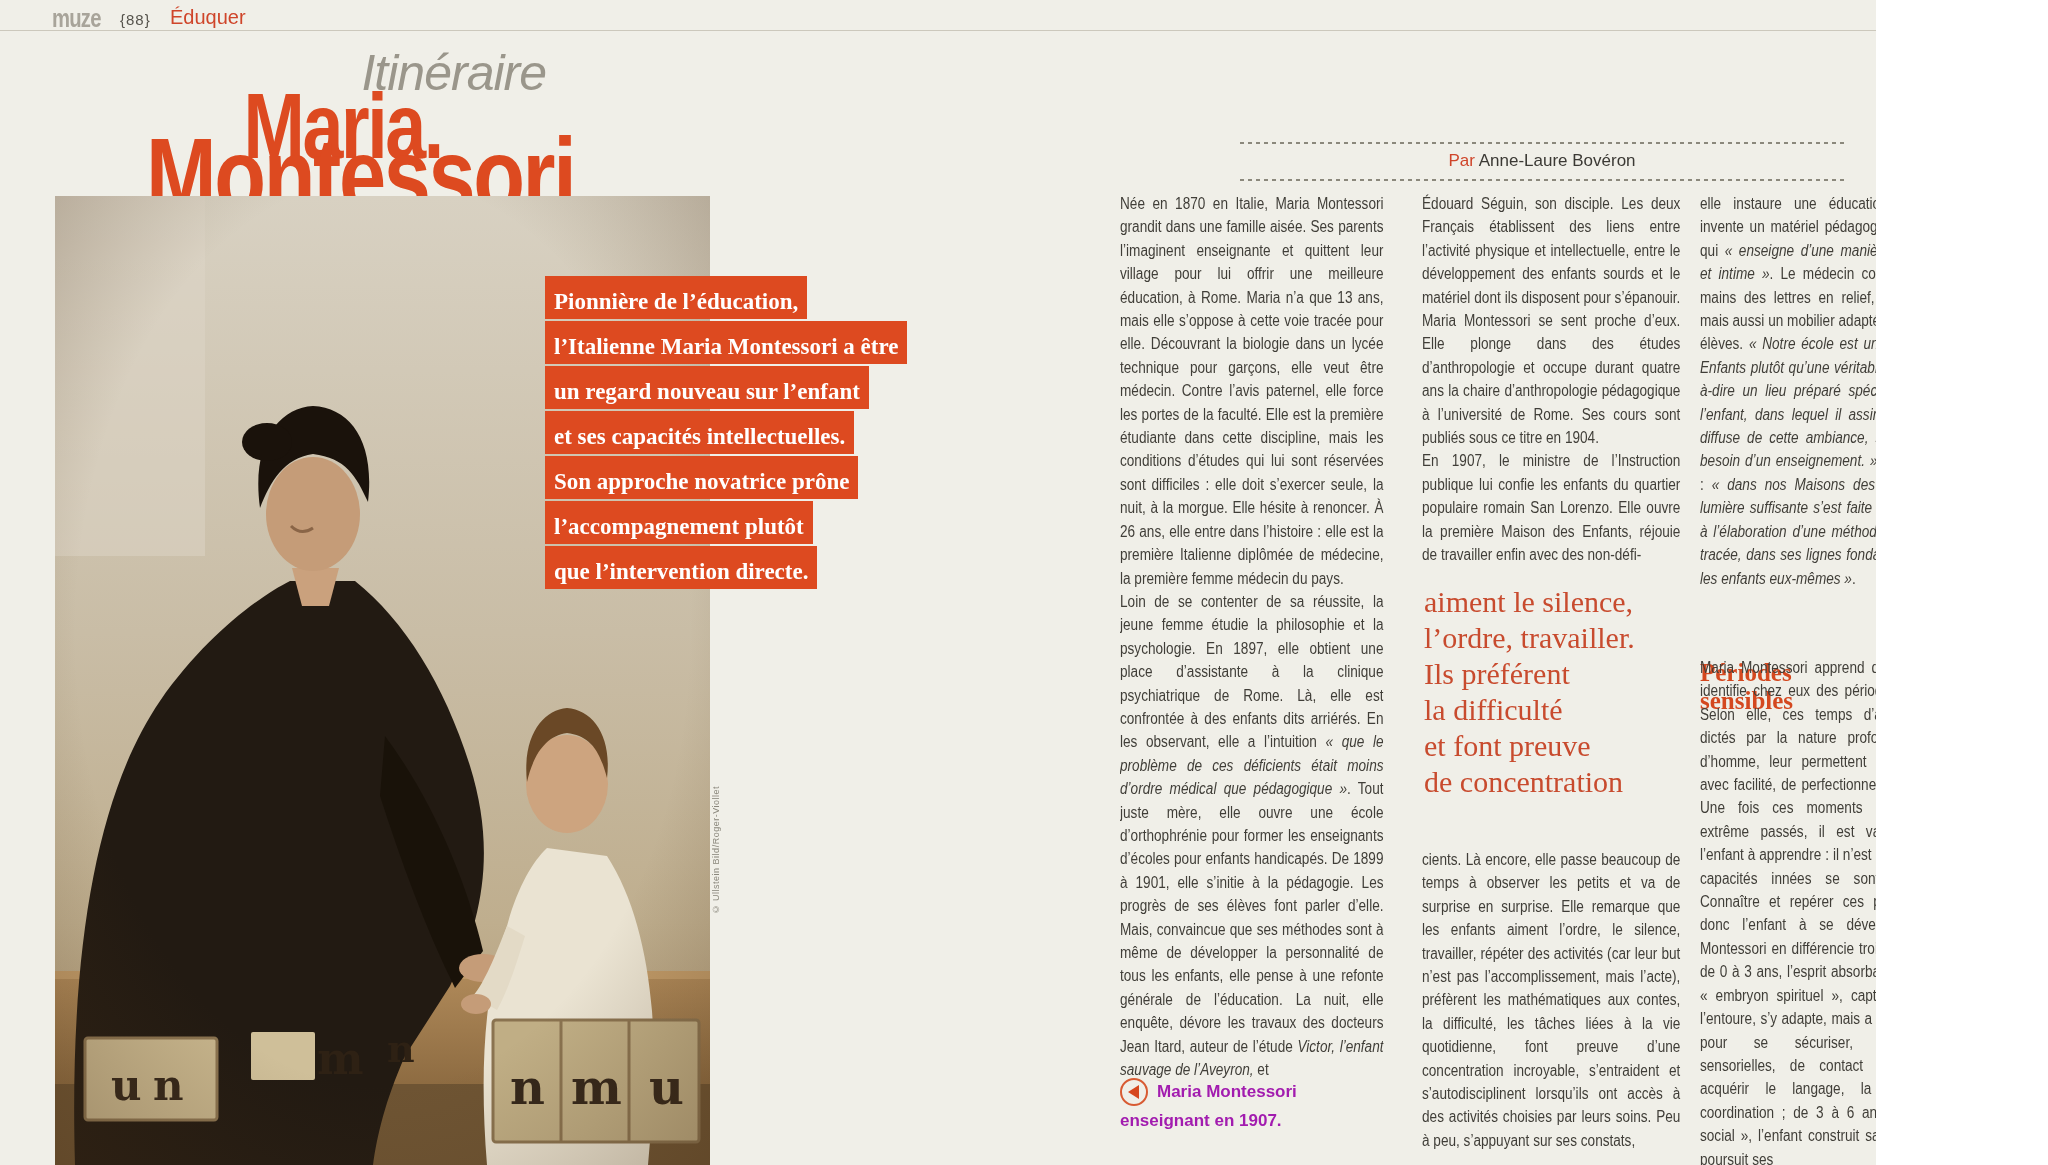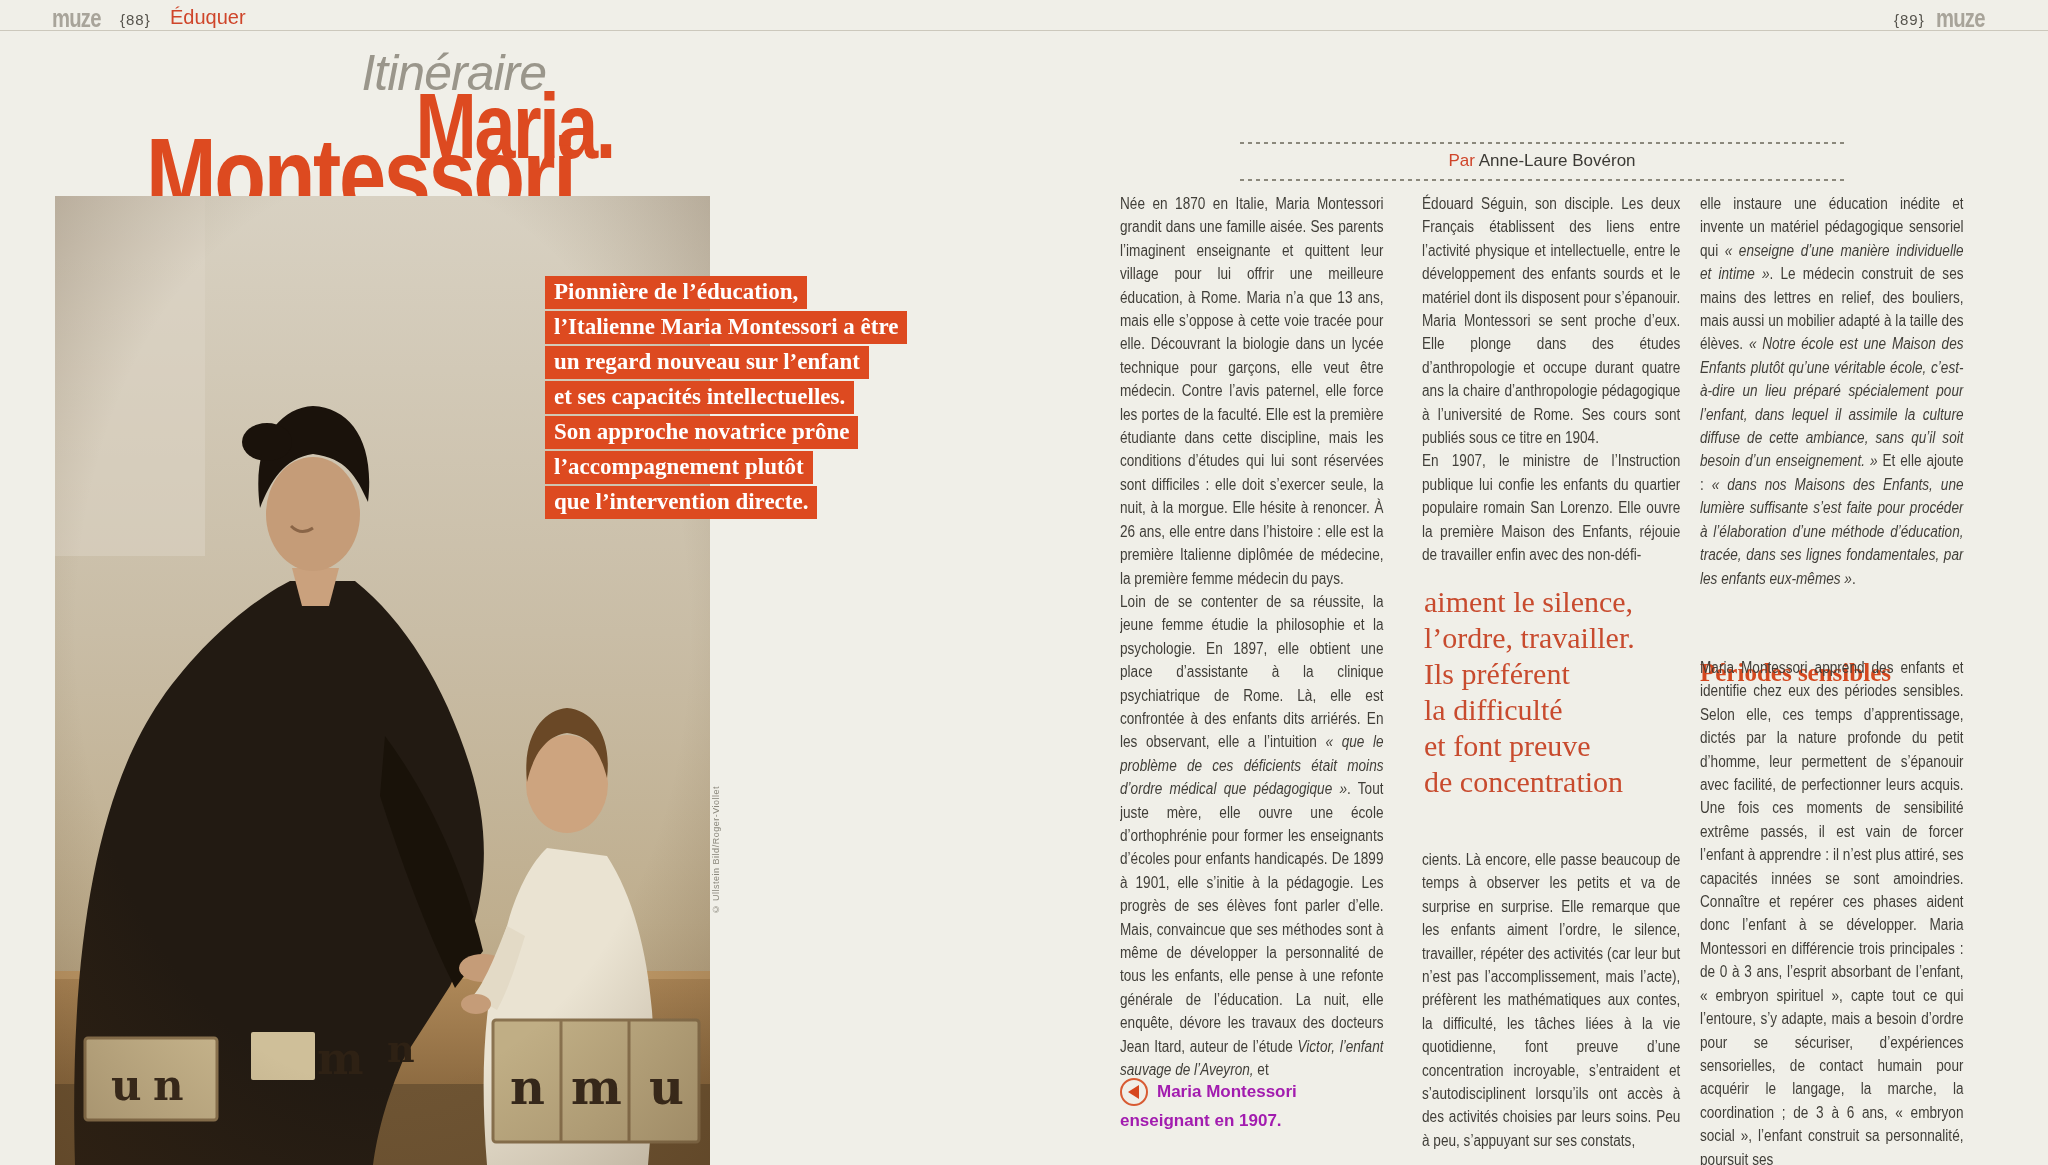--- a/index.html
+++ b/index.html
@@ -1,17 +1,17 @@
 <!DOCTYPE html>
 <html lang="fr"><head>
 <meta charset="utf-8">
 <style>
   html,body { margin:0; padding:0; }
   .spread {
-    position:relative; width:2048px; height:1165px;
+    position:relative; width:1876px; height:1165px;
     background:#f0efe8; overflow:hidden;
     font-family:"Liberation Sans", sans-serif;
     -webkit-font-smoothing:antialiased;
   }
   .header-rule { position:absolute; left:0; top:30px; width:2048px; height:1px; background:#ccc8bc; }
 
   .brand { position:absolute; top:3px; font-weight:bold; font-size:26px; color:#a8a49a;
            letter-spacing:-1px; transform:scaleX(.78); transform-origin:0 0; white-space:nowrap; }
   .brand-left  { left:52px; }
   .brand-right { left:1936px; }
@@ -32,21 +32,21 @@
 
   .photo { position:absolute; left:55px; top:196px; width:655px; height:969px; display:block; }
 
   .credit { position:absolute; left:711px; top:786px; writing-mode:vertical-rl;
             transform:rotate(180deg); font-size:9px; color:#8a877c; letter-spacing:.5px; white-space:nowrap; }
 
   .intro { position:absolute; left:545px; top:276px; width:400px; }
   .intro-line { margin:0 0 2px 0; }
   .intro-line span { display:inline-block; background:#dd4a20; color:#ffffff;
     font-family:"Liberation Serif", serif; font-weight:bold; font-size:23px; line-height:25px;
-    padding:3px 9px 5px 9px; }
+    padding:13px 9px 5px 9px; }
 
   .byline { position:absolute; left:1240px; top:142px; width:604px; }
   .dash { height:2px; background-image:repeating-linear-gradient(90deg,#8b887c 0 4px,transparent 4px 8px); }
   .byline-text { text-align:center; font-size:17px; color:#3b3934; padding:7px 0 8px 0; }
   .byline-text .par { color:#cf452a; }
 
   .bodycol { position:absolute; transform:scaleX(.85); transform-origin:0 0;
              font-size:16px; line-height:23.4px; color:#403e38; text-align:justify; overflow:hidden; }
   .bodycol p { margin:0; }
   .it { font-style:italic; }

